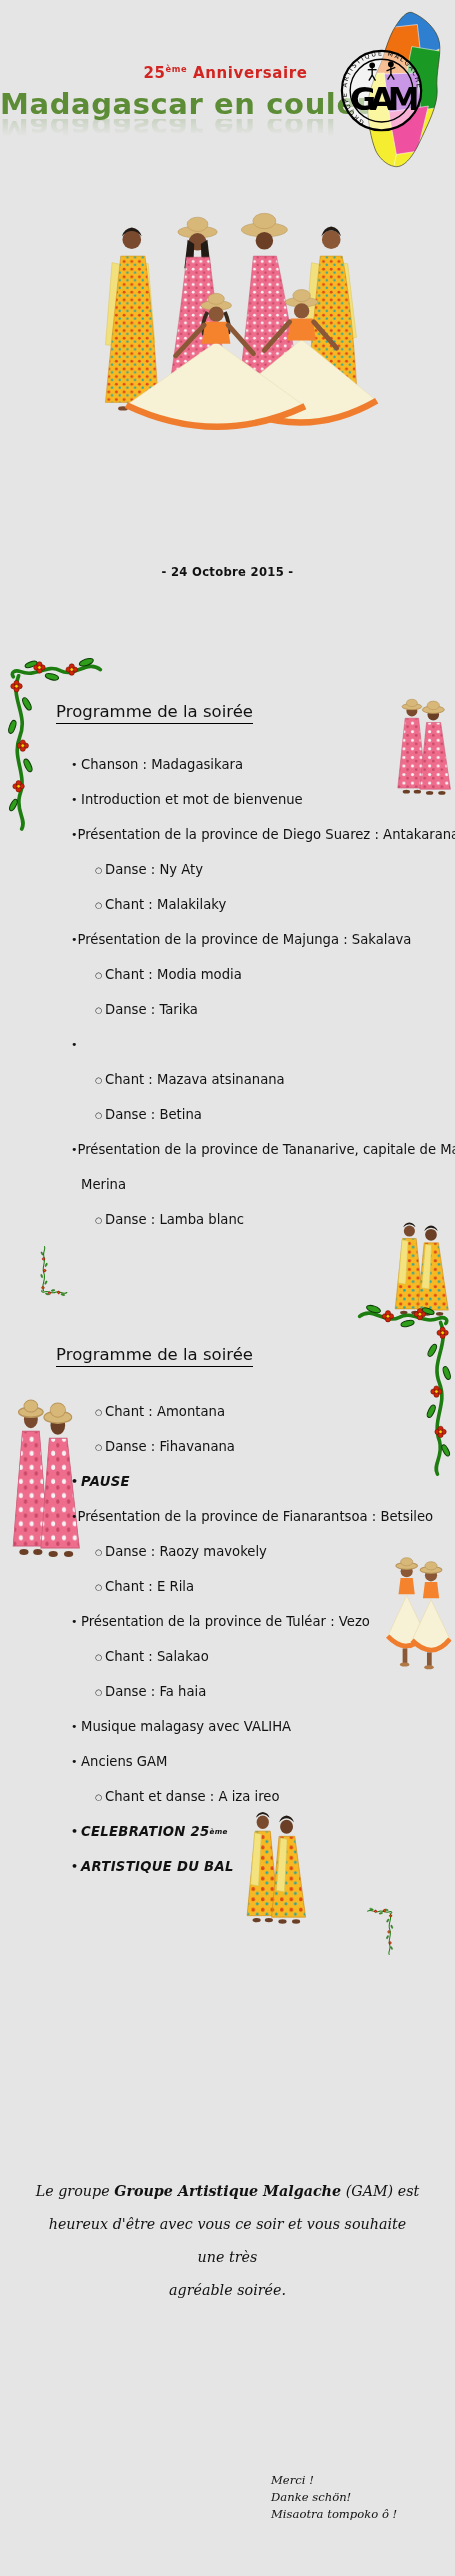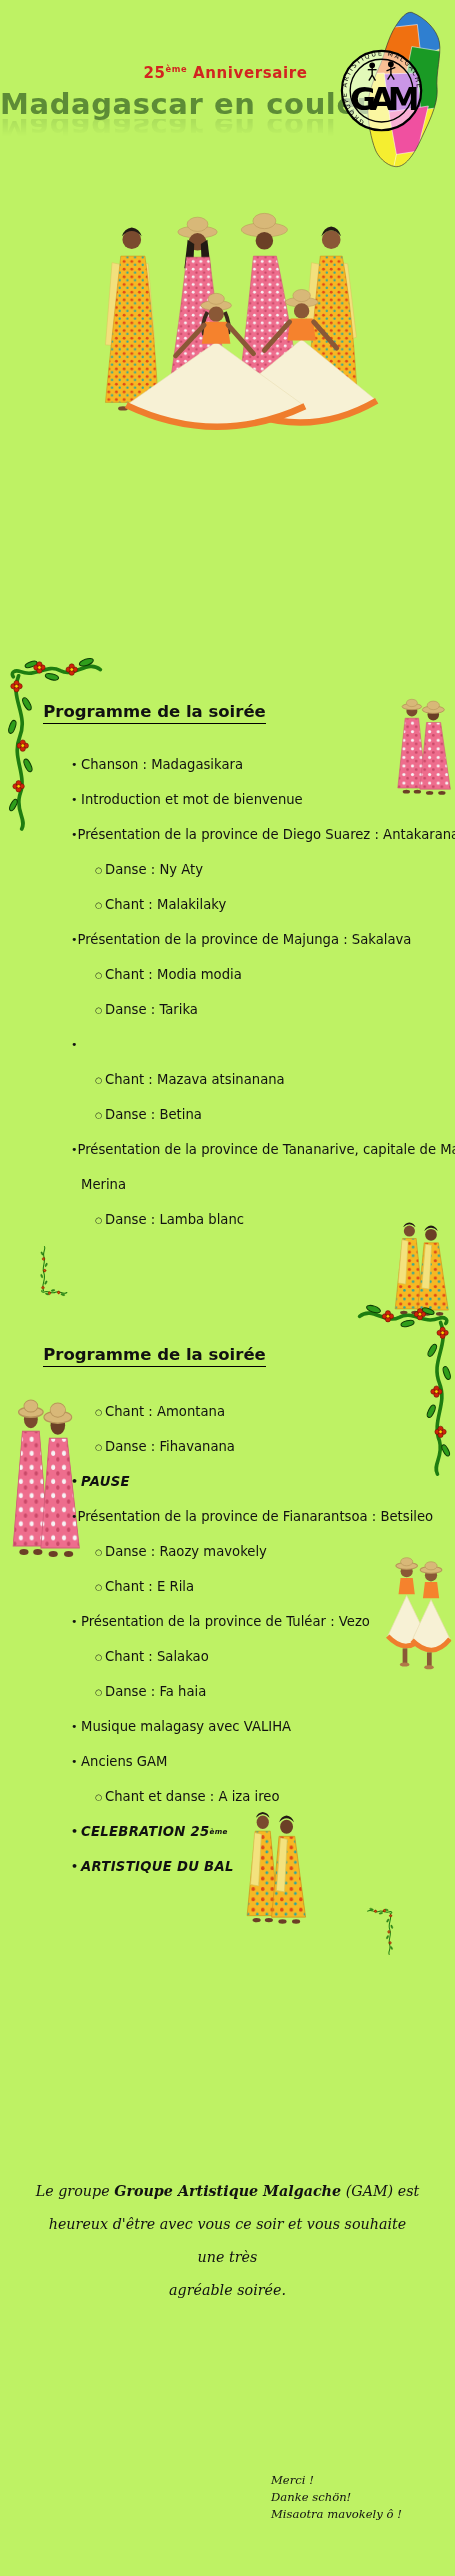--- a/index.html
+++ b/index.html
@@ -1,35 +1,35 @@
 <!DOCTYPE html>
 <html style="font-size:8.8px"><head>
 <meta charset="utf-8">
 <style>
   html,body{margin:0;padding:0;background:#ffffff;}
-  #page{position:relative;width:455px;height:2576px;background:#bef264;overflow:hidden;
+  #page{position:relative;width:455px;height:2576px;background:#e5e5e5;overflow:hidden;
         font-family:"DejaVu Sans",sans-serif;color:#111;}
   .abs{position:absolute;}
 
   
   .red-title{left:132px;top:64px;width:187px;text-align:center;
              color:#d22420;font-weight:bold;font-size:15px;letter-spacing:0.6px;}
   .red-title sup{font-size:8.3px;}
   .green-title{left:0;top:87px;width:336px;text-align:center;color:#5d8c36;
                font-size:29px;font-weight:bold;letter-spacing:0.6px;white-space:nowrap;}
   .green-reflect{left:0;top:119px;width:336px;text-align:center;color:#5d8c36;
                font-size:29px;font-weight:bold;letter-spacing:0.6px;white-space:nowrap;
                transform:scaleY(-1);opacity:.22;filter:blur(0.6px);
                -webkit-mask-image:linear-gradient(to top,rgba(0,0,0,.9),transparent 70%);
                mask-image:linear-gradient(to top,rgba(0,0,0,.9),transparent 70%);height:25px;overflow:hidden;}
 
   .date-line{left:0;top:565px;width:455px;text-align:center;
              font-size:11.6px;font-weight:bold;letter-spacing:0.3px;}
 
-  .prog-heading{left:0;width:309px;text-align:center;font-size:16.5px;font-weight:bold;}
+  .prog-heading{left:0;width:309px;text-align:center;font-size:16.5px;font-weight:normal;}
   .prog-heading span{display:inline-block;border-bottom:1.7px solid #000;padding-bottom:1.7px;}
 
   
   .plist{left:71px;width:331px;}
   .li{height:35px;display:flex;align-items:center;font-size:13.2px;white-space:nowrap;}
   .li .b{display:inline-block;text-align:left;}
   .li.main .b{width:10px;font-size:11px;}
   .li.main.tight .b{width:7.2px;}
   .li.sub{padding-left:24px;}
   .li.sub .b{width:10px;font-size:8.3px;}
@@ -255,20 +255,21 @@
         <ellipse cx="242" cy="226" rx="15" ry="10" fill="#d8b878" stroke="#b8955a"></ellipse>
         <circle cx="242" cy="254" r="14" fill="#8a5836"></circle>
         <path d="M226,250 Q214,272 220,292 M258,250 Q268,272 264,290" stroke="#3a2a1c" stroke-width="7" fill="none"></path>
         <path d="M222,268 L262,268 L268,308 L216,308 Z" fill="#f5822d"></path>
         <path d="M220,274 L168,330" stroke="#8a5836" stroke-width="9" stroke-linecap="round"></path>
         <path d="M264,274 L310,326" stroke="#8a5836" stroke-width="9" stroke-linecap="round"></path>
       </g>
     </svg>
   </div>
 
+  <div class="abs date-line">- 24 Octobre 2015 -</div>
 
   <div class="abs" style="left:4.4px;top:650px;">
     <svg width="99" height="185" viewBox="0 0 190 340">
         <use href="#vine-corner"></use>
       </svg>
   </div>
   <div class="abs" style="left:392px;top:695px;">
     <svg width="63" height="104" viewBox="0 0 100 170">
         <use href="#pink-pair"></use>
       </svg>
@@ -438,17 +439,17 @@
 
   <div class="abs closing">
     <div><span>Le groupe </span><span class="bold">Groupe Artistique Malgache</span><span> (GAM) est</span></div>
     <div>heureux d'être avec vous ce soir et vous souhaite une très</div>
     <div>agréable soirée.</div>
   </div>
 
   <div class="abs thanks">
     <div>Merci !</div>
     <div>Danke schön!</div>
-    <div>Misaotra mavokely ô !</div>
+    <div>Misaotra tompoko ô !</div>
   </div>
 
 </div>
 
 
 </body></html>

